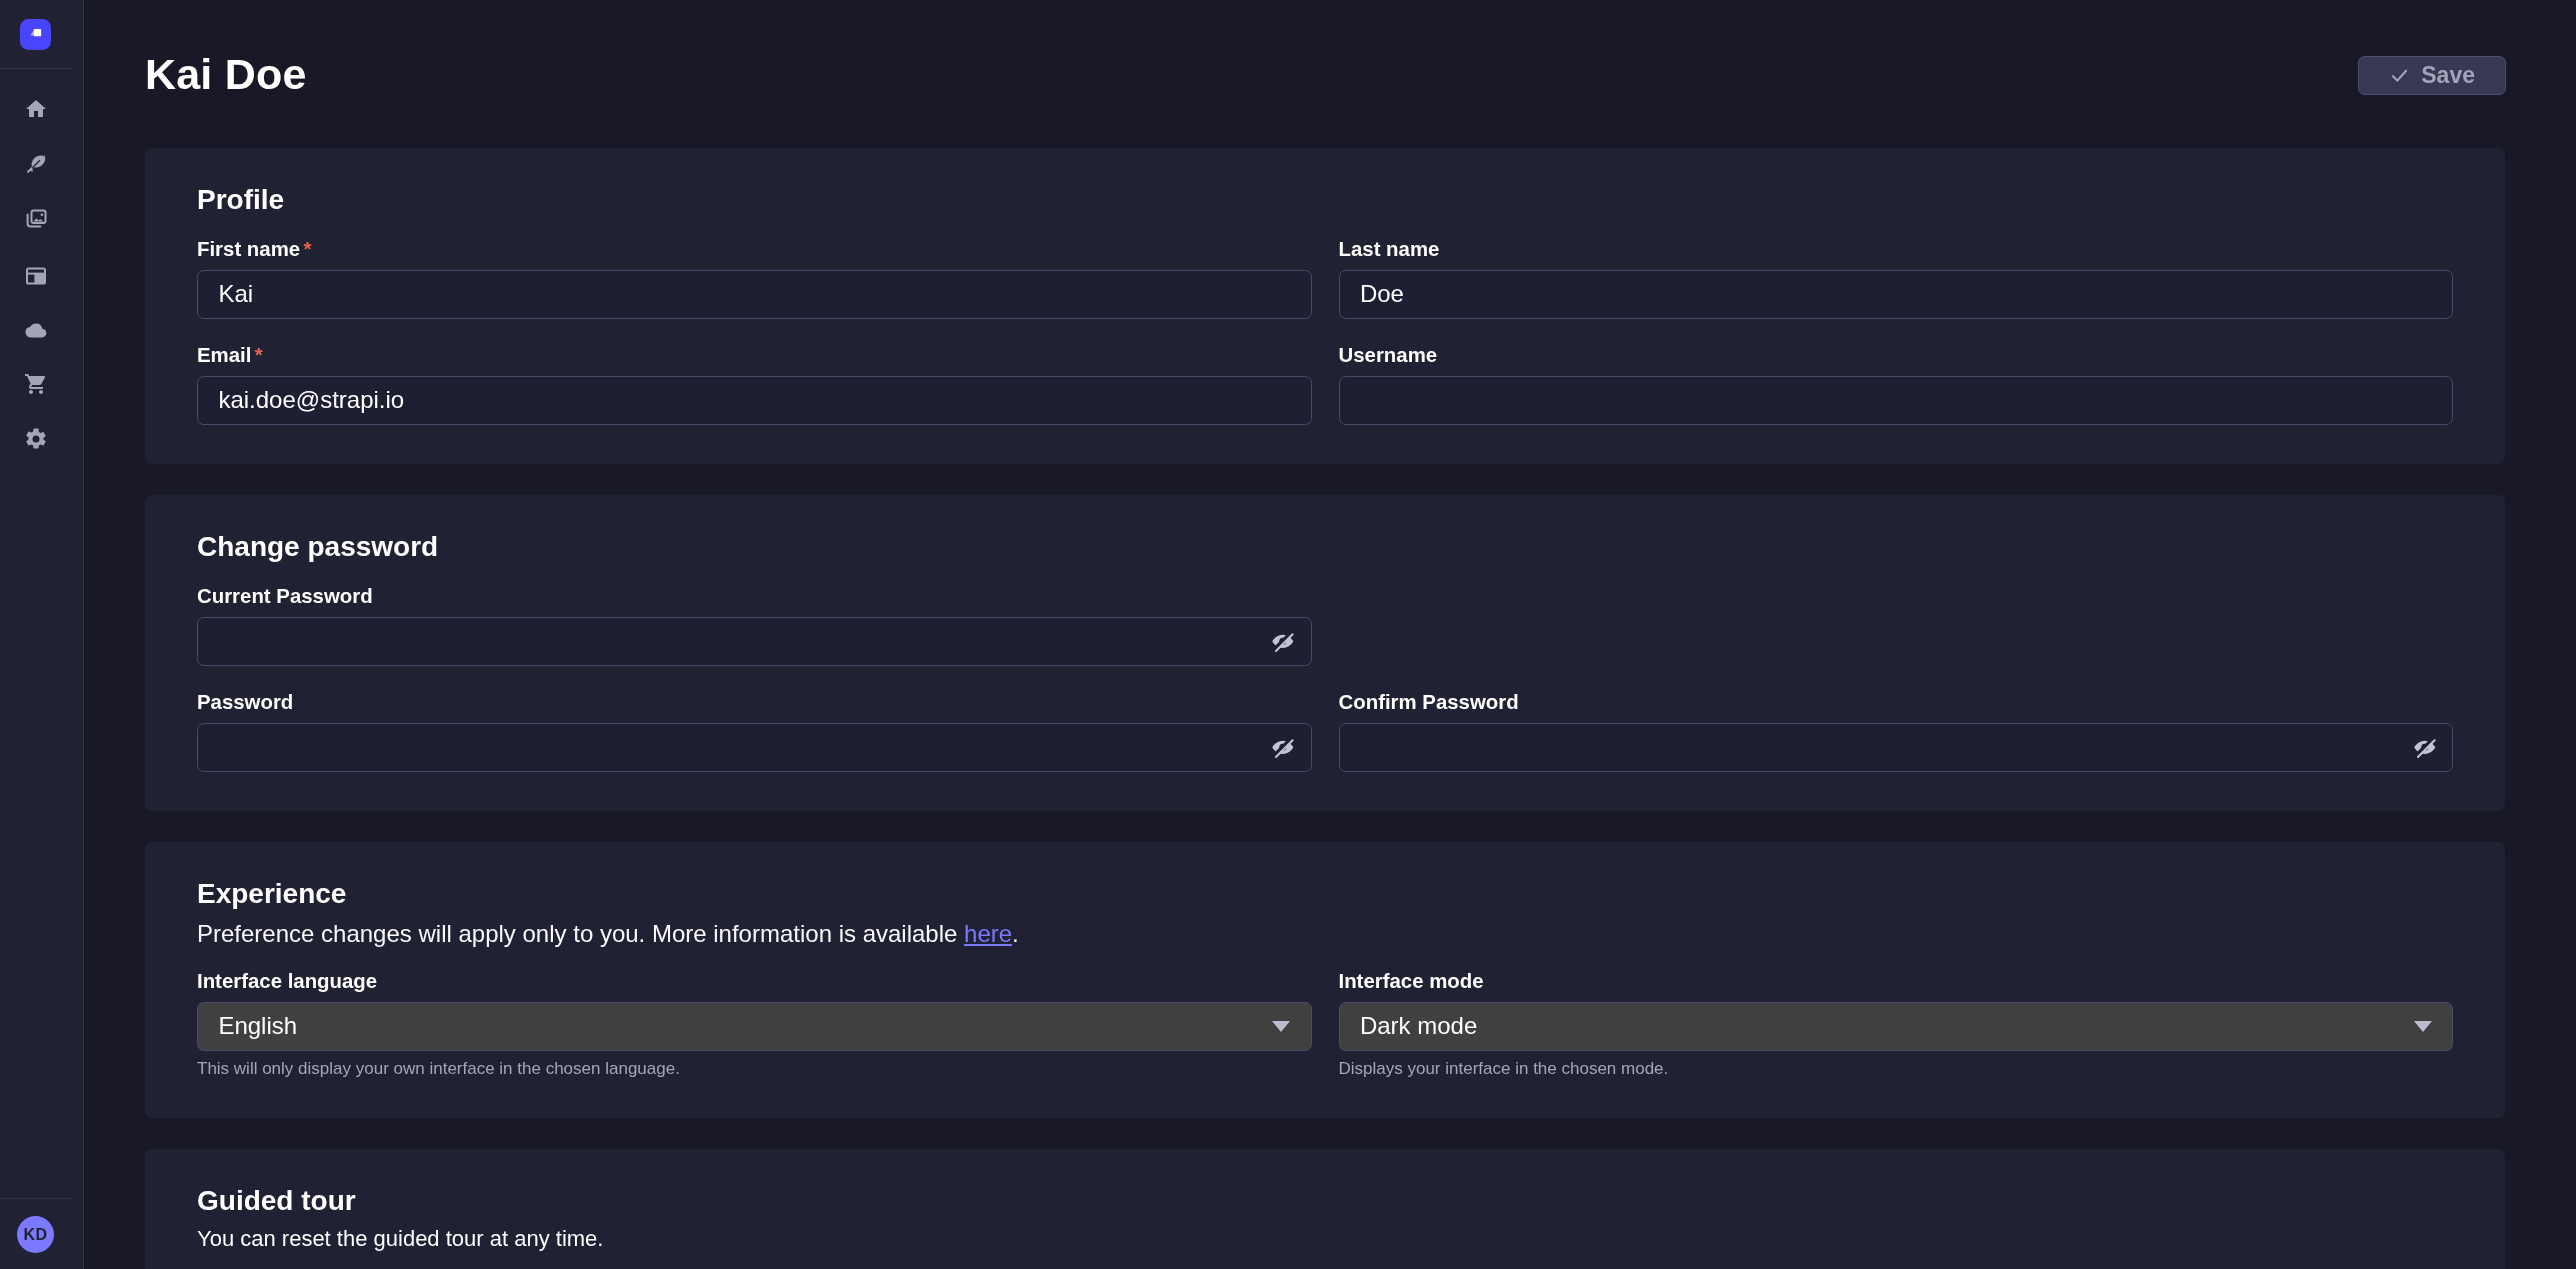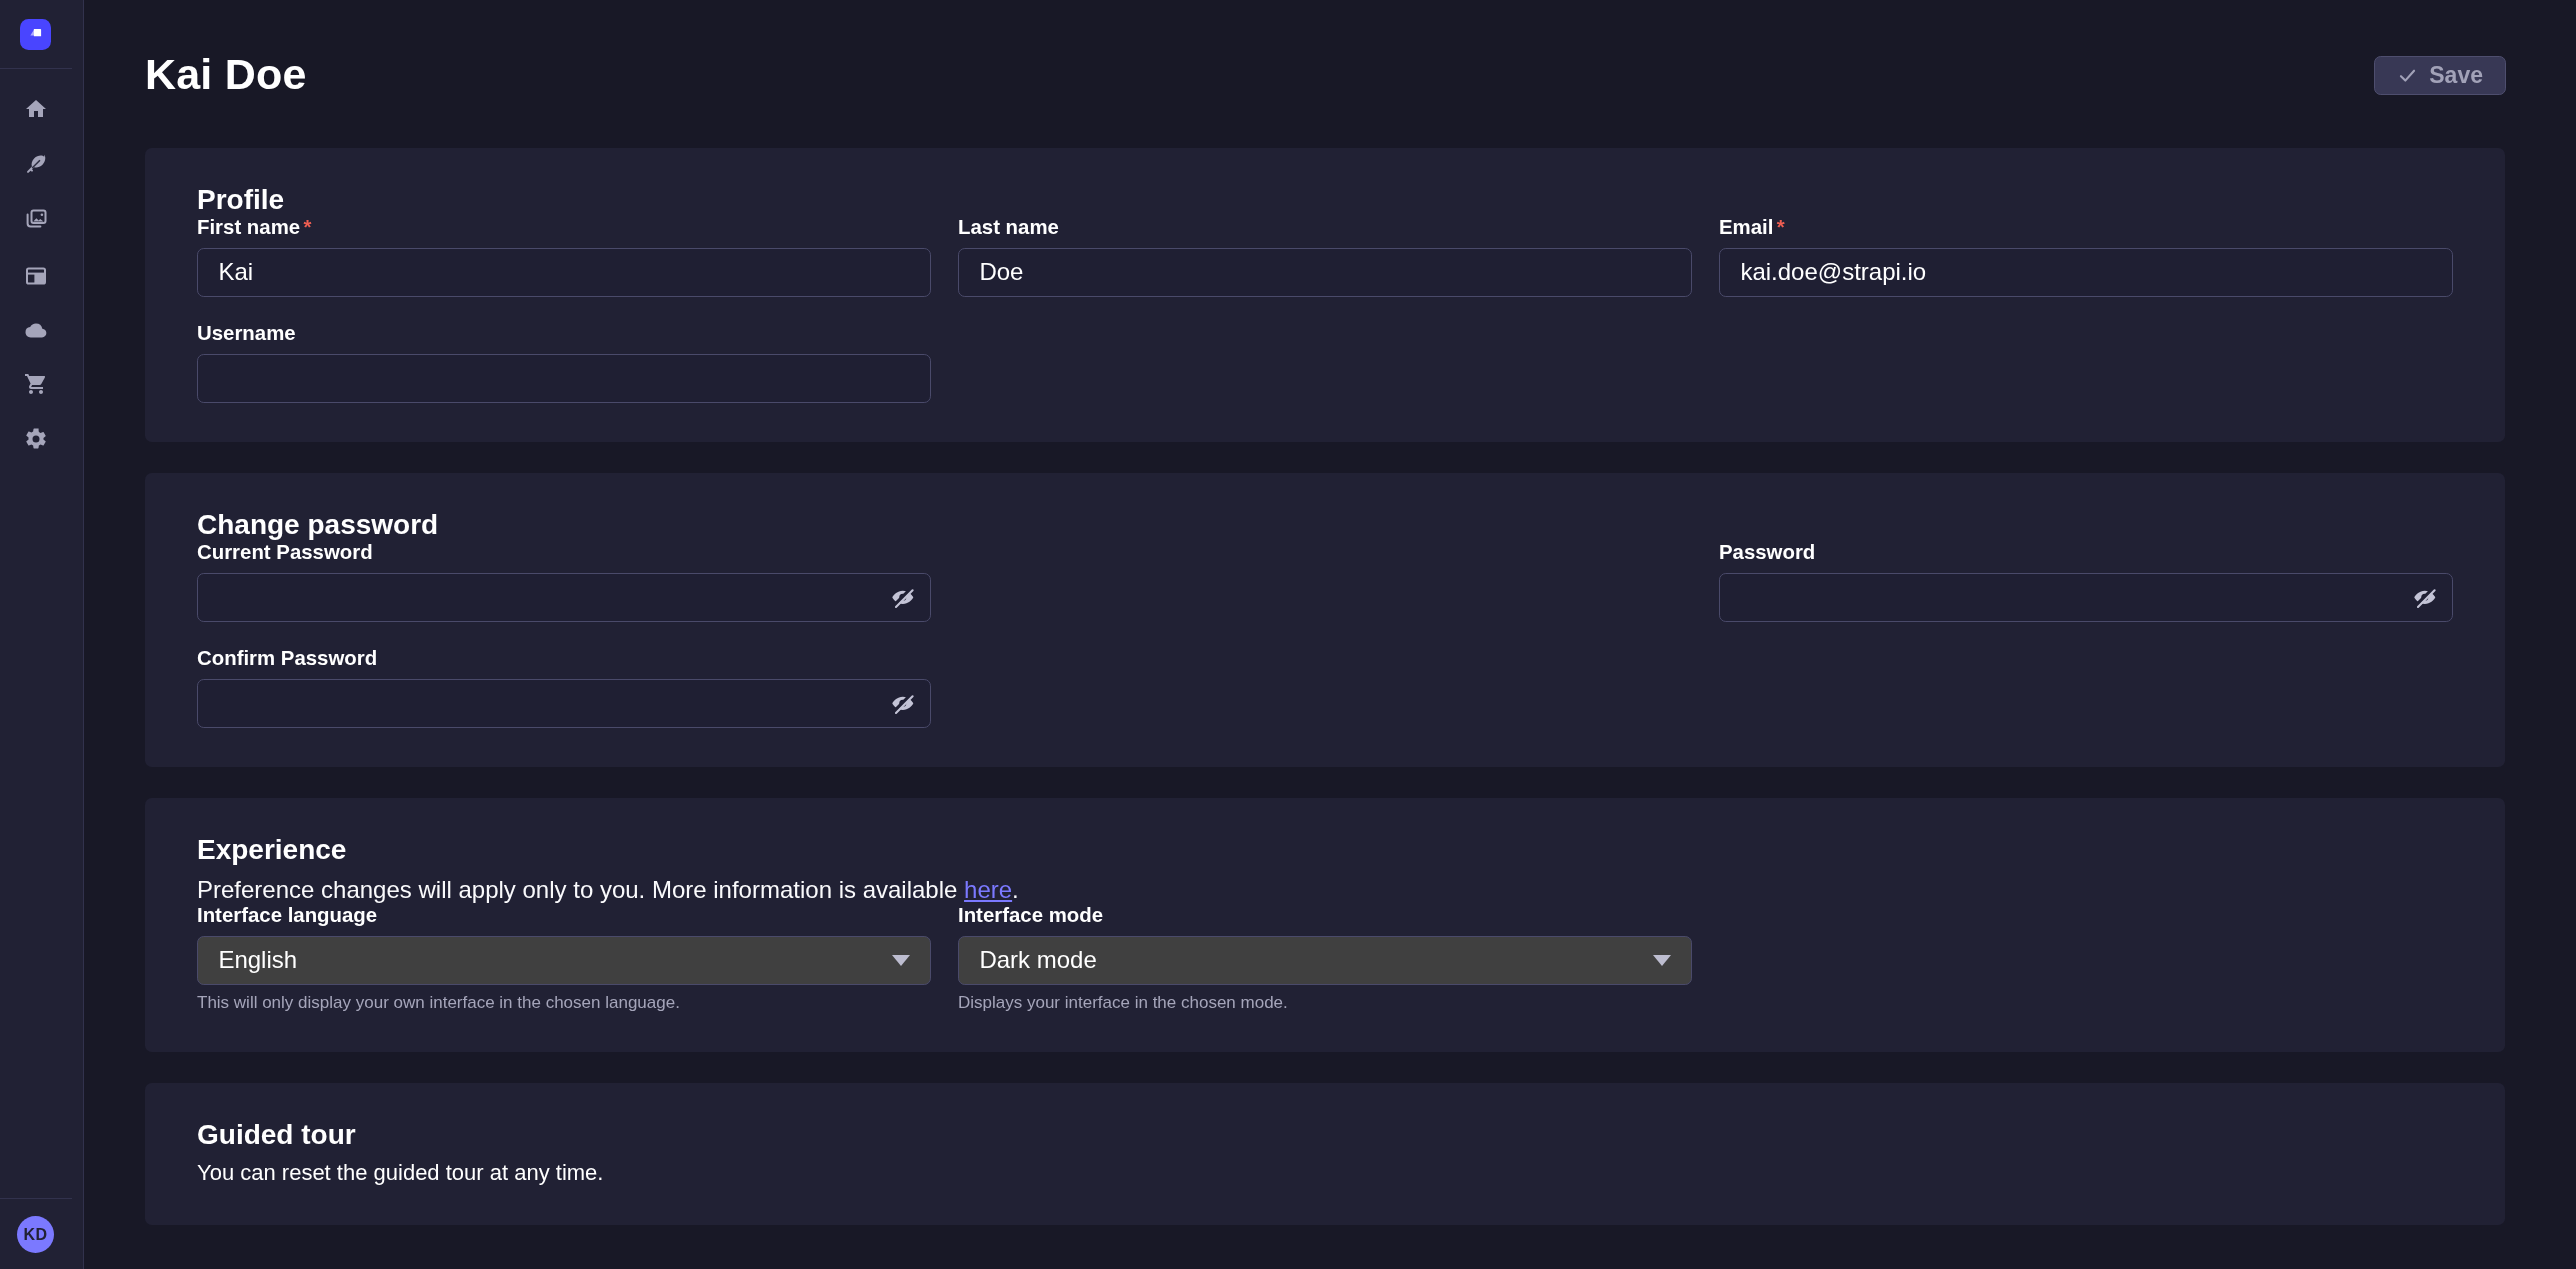--- a/index.html
+++ b/index.html
@@ -21,33 +21,33 @@
   .nav-item svg { display:block; }
   .avatar { position:absolute; left:17px; top:1216px; width:37px; height:37px;
             border-radius:50%; background:#7b79ff; color:#212134;
             font-size:16px; font-weight:600; letter-spacing:0.4px;
             display:flex; align-items:center; justify-content:center; cursor:pointer; }
 
   
   .main { position:absolute; left:72px; top:0; right:0; bottom:0; }
   .page-title { position:absolute; left:73px; top:53px; font-size:43px; line-height:43px;
                 font-weight:700; color:#ffffff; letter-spacing:0.2px; }
-  .save-btn { position:absolute; right:70px; top:56px; height:39px; padding:0 22px;
+  .save-btn { position:absolute; right:70px; top:56px; height:39px; padding:0 30px;
               display:flex; align-items:center; gap:11px;
               background:#383855; border:0.9px solid #4e4e6e; border-radius:6.8px;
               color:#a2a2b8; font-size:23px; font-weight:600; cursor:default;
               font-family:inherit; }
 
   .content { position:absolute; left:73px; top:148px; width:2360px;
              display:flex; flex-direction:column; gap:31.5px; }
   .card { background:#212134; border-radius:6.8px; padding:36px 52px 39px; }
   .card-title { font-size:28px; font-weight:700; color:#ffffff; }
 
-  .fields { display:grid; grid-template-columns:1fr 1fr 1fr; column-gap:27px;
-            row-gap:25.6px; }
+  .fields { display:grid; grid-template-columns:1fr 1fr; column-gap:27px;
+            row-gap:25.6px; margin-top:22px; }
   .label { display:flex; gap:3.4px; font-size:20.4px; font-weight:700; color:#ffffff;
            margin-bottom:8.5px; }
   .req { color:#ee5e52; }
   .tinput { width:100%; height:49px; background:#1f1f33; border:0.9px solid #4a4a6a;
             border-radius:6.8px; padding:0 20.4px; color:#ffffff; font-size:24px;
             font-family:inherit; outline:none; }
   .input-wrap { position:relative; }
   .input-wrap .tinput { padding-right:60px; }
   .eye-btn { position:absolute; right:10.2px; top:50%; transform:translateY(-50%);
              width:37px; height:37px; display:flex; align-items:center;

